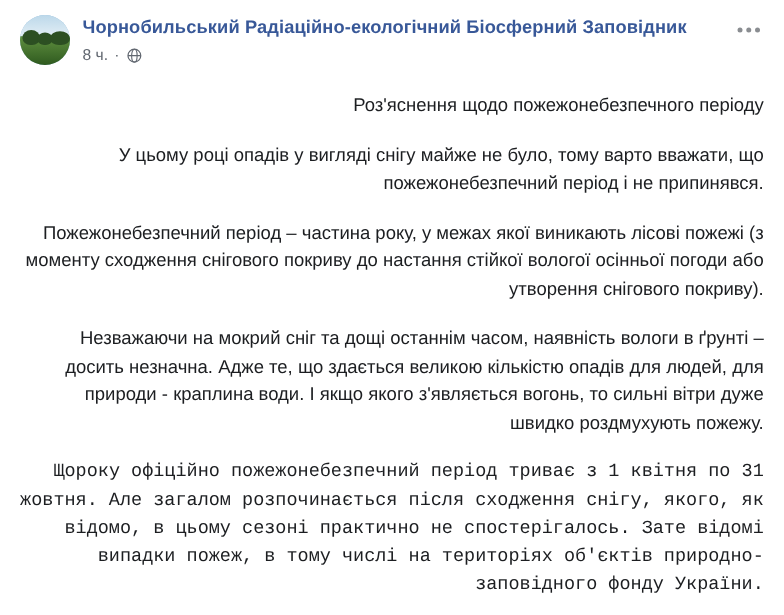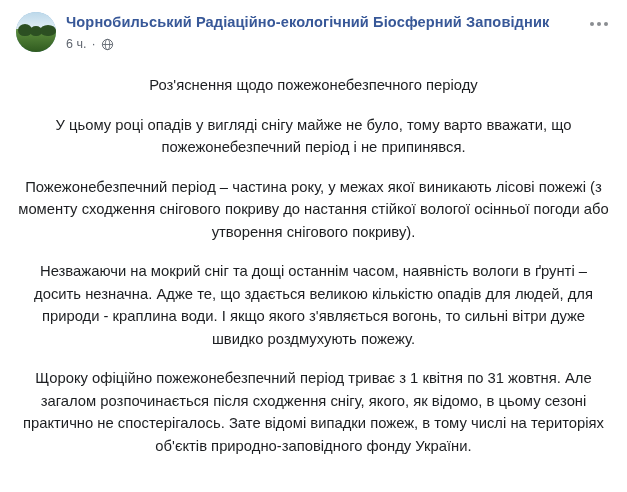--- a/index.html
+++ b/index.html
@@ -111,45 +111,46 @@
     margin: 0 1.5px;
   }
   .post-body {
     margin-top: 22px;
     font-size: 14.8px;
     line-height: 22.5px;
     color: #1c1e21;
   }
   .post-body p {
     margin: 16px 0 17px 0;
-    text-align: center;
+    text-align: right;
   }
   .post-body p:last-child {
     margin-bottom: 0;
+    font-family: Liberation Mono, monospace;
   }
 </style>
 </head>
 <body>
 
 <div class="post">
 
   <div class="post-header">
 
     <div class="avatar">
       <div class="sky"></div>
       <div class="field"></div>
       <div class="tree t1"></div>
       <div class="tree t2"></div>
       <div class="tree t3"></div>
     </div>
 
     <div class="header-text">
       <div class="page-name">Чорнобильський Радіаційно-екологічний Біосферний Заповідник</div>
       <div class="meta-row">
-        <span class="timestamp">6 ч.</span>
+        <span class="timestamp">8 ч.</span>
         <span class="meta-dot">·</span>
         <span class="globe-icon">
           <svg width="13" height="13" viewBox="0 0 16 16" aria-hidden="true">
             <circle cx="8" cy="8" r="6.3" fill="none" stroke="#616770" stroke-width="1.2"></circle>
             <ellipse cx="8" cy="8" rx="2.7" ry="6.3" fill="none" stroke="#616770" stroke-width="1.1"></ellipse>
             <line x1="1.8" y1="8" x2="14.2" y2="8" stroke="#616770" stroke-width="1.1"></line>
           </svg>
         </span>
       </div>
     </div>

